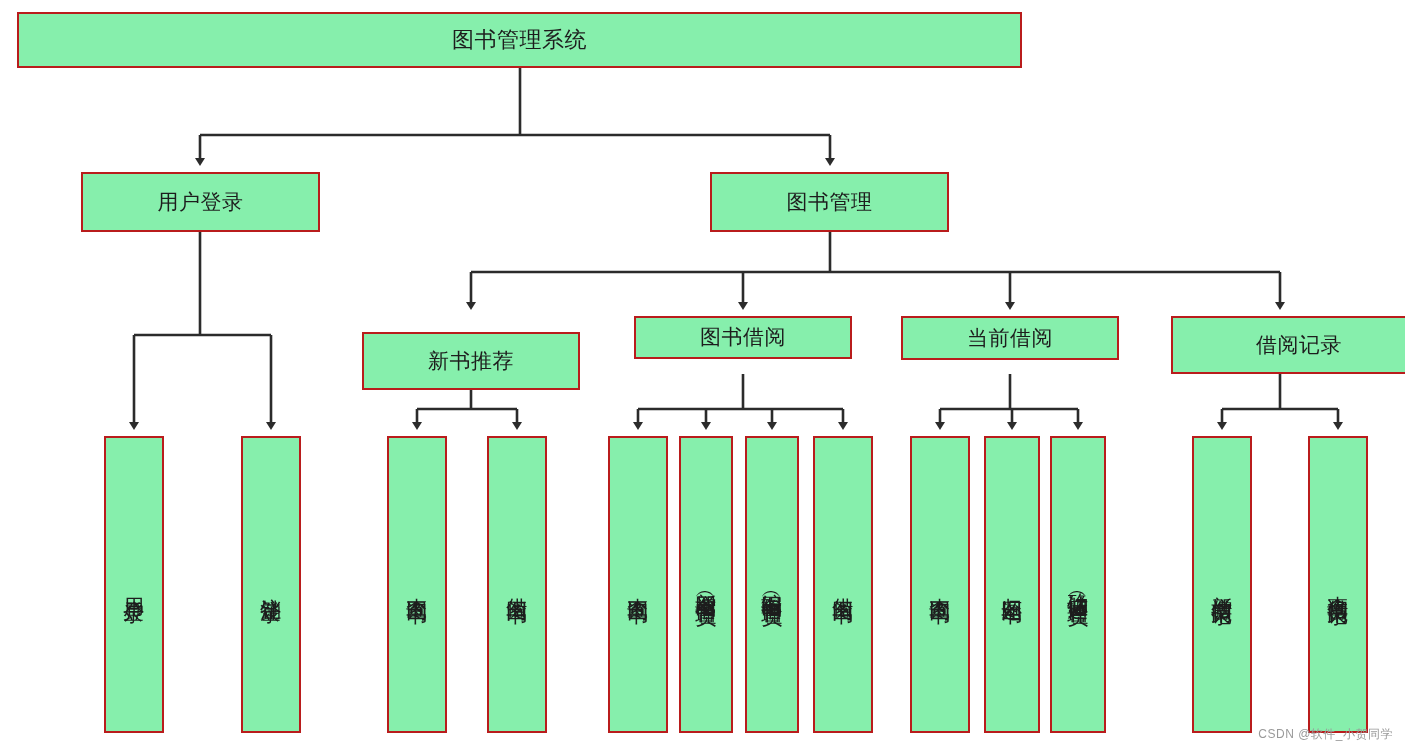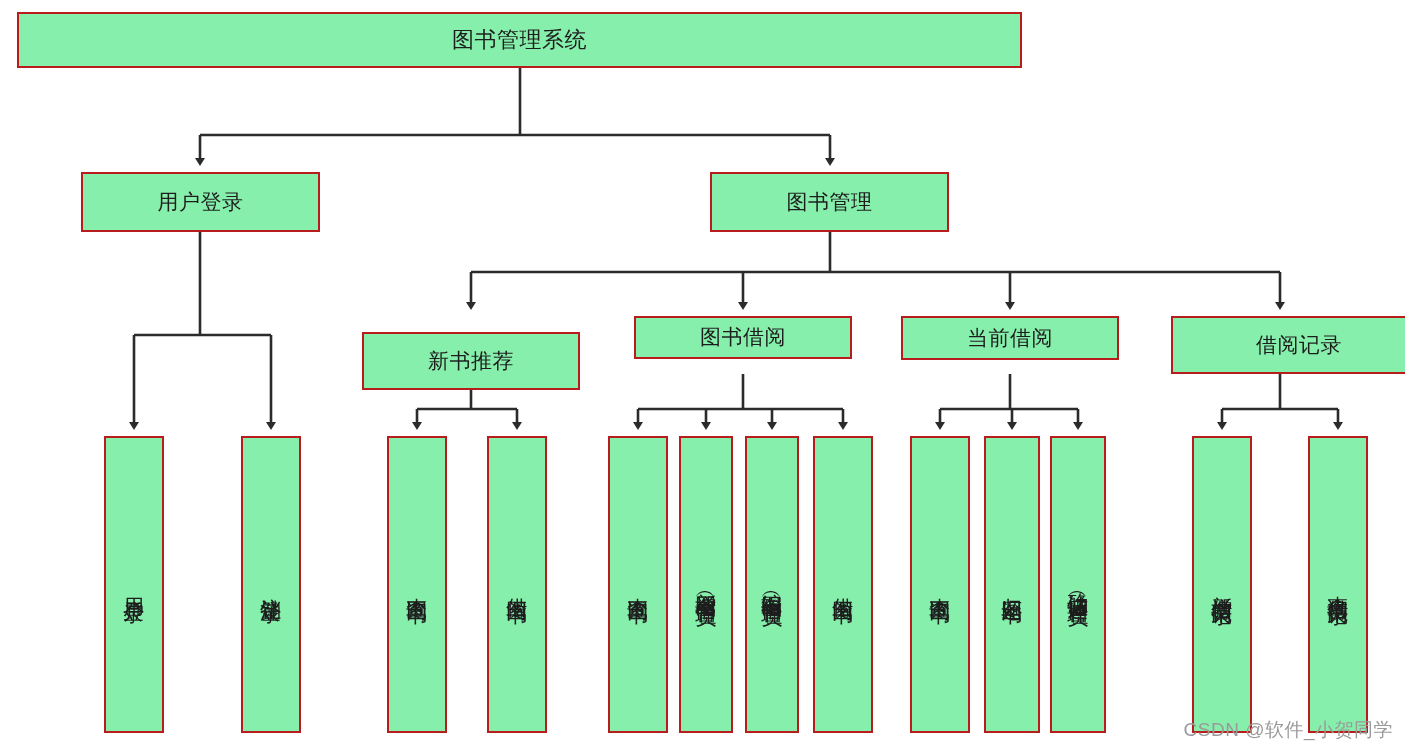--- a/index.html
+++ b/index.html
@@ -53,21 +53,21 @@
     font-size: 21px;
     line-height: 1.22;
     letter-spacing: 2px;
     white-space: normal;
     max-height: 100%;
   }
   .watermark {
     position: absolute;
     right: 12px;
     bottom: 4px;
-    font-size: 19px;
+    font-size: 12px;
     color: #9a9a9a;
     letter-spacing: 0.5px;
     white-space: nowrap;
   }
 </style>
 </head>
 <body>
 
 <div id="canvas">
 

